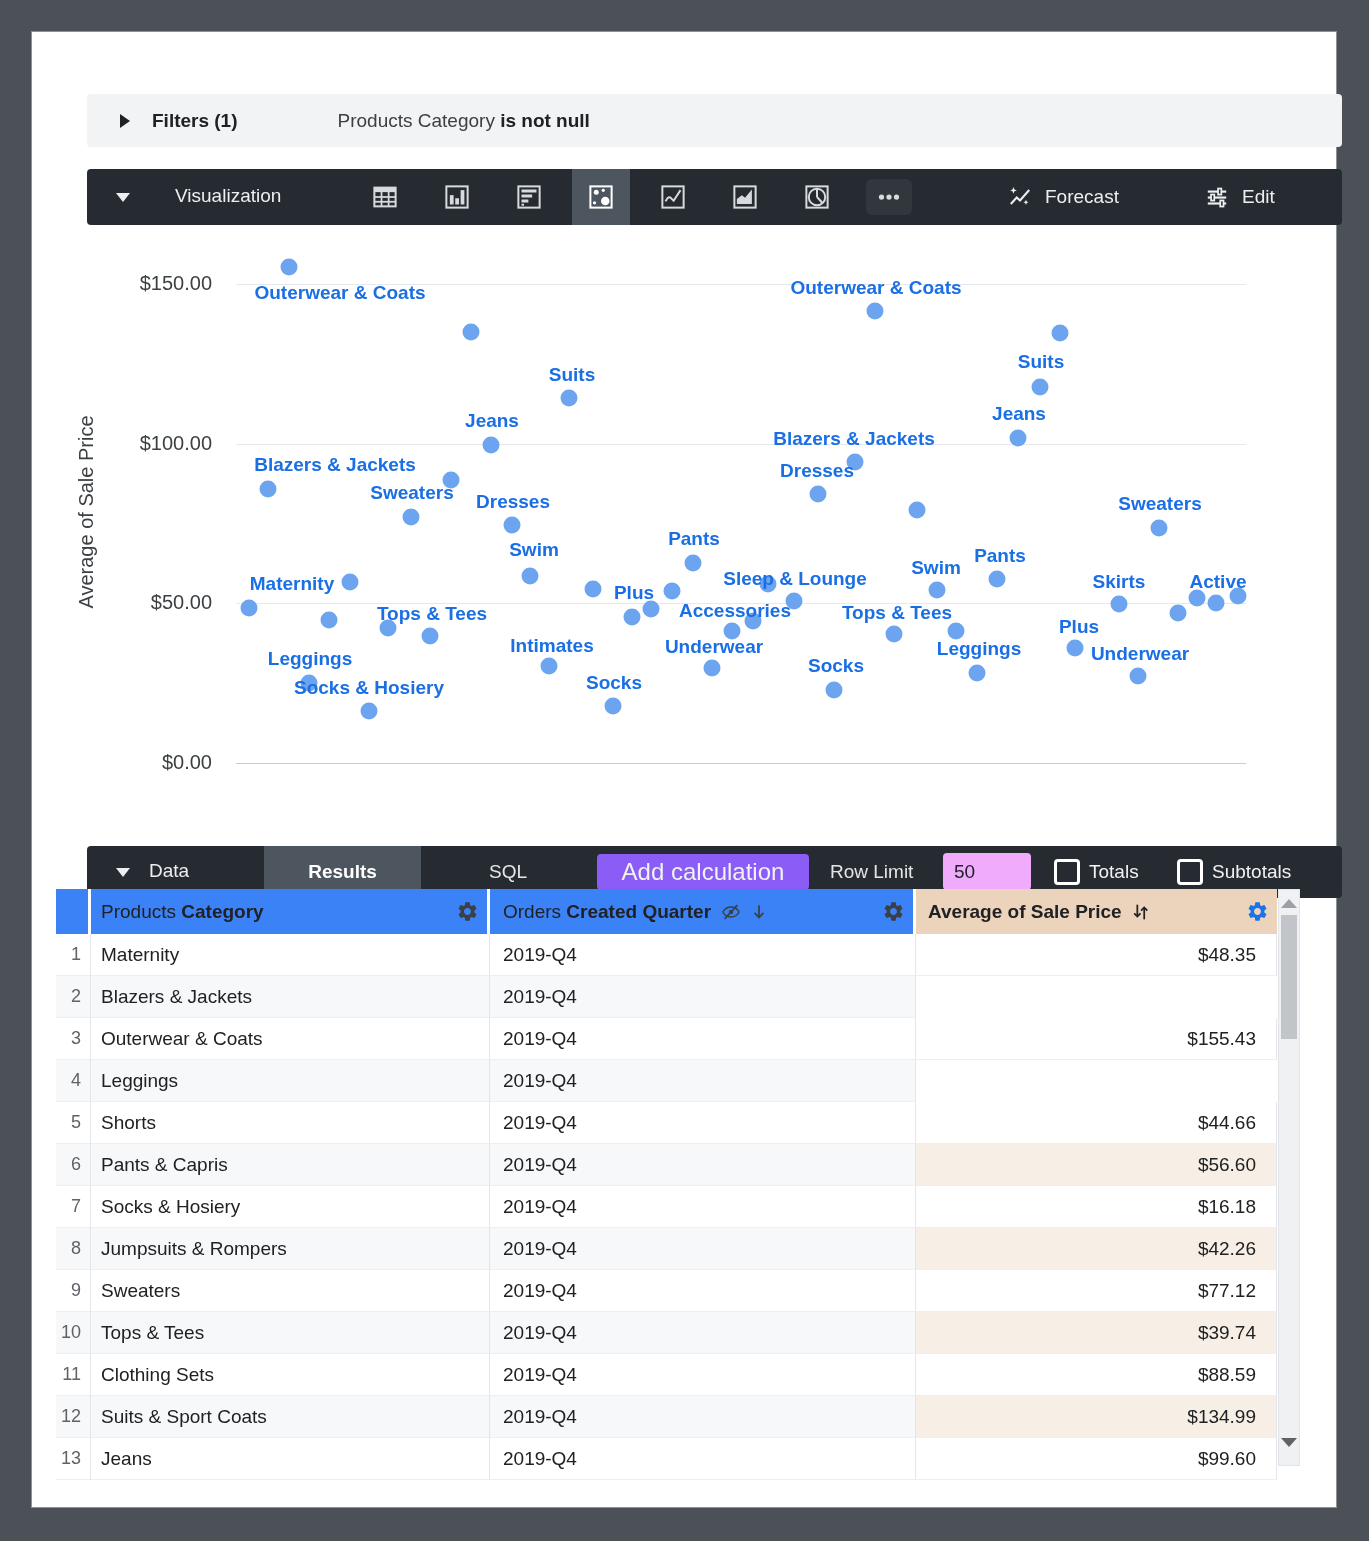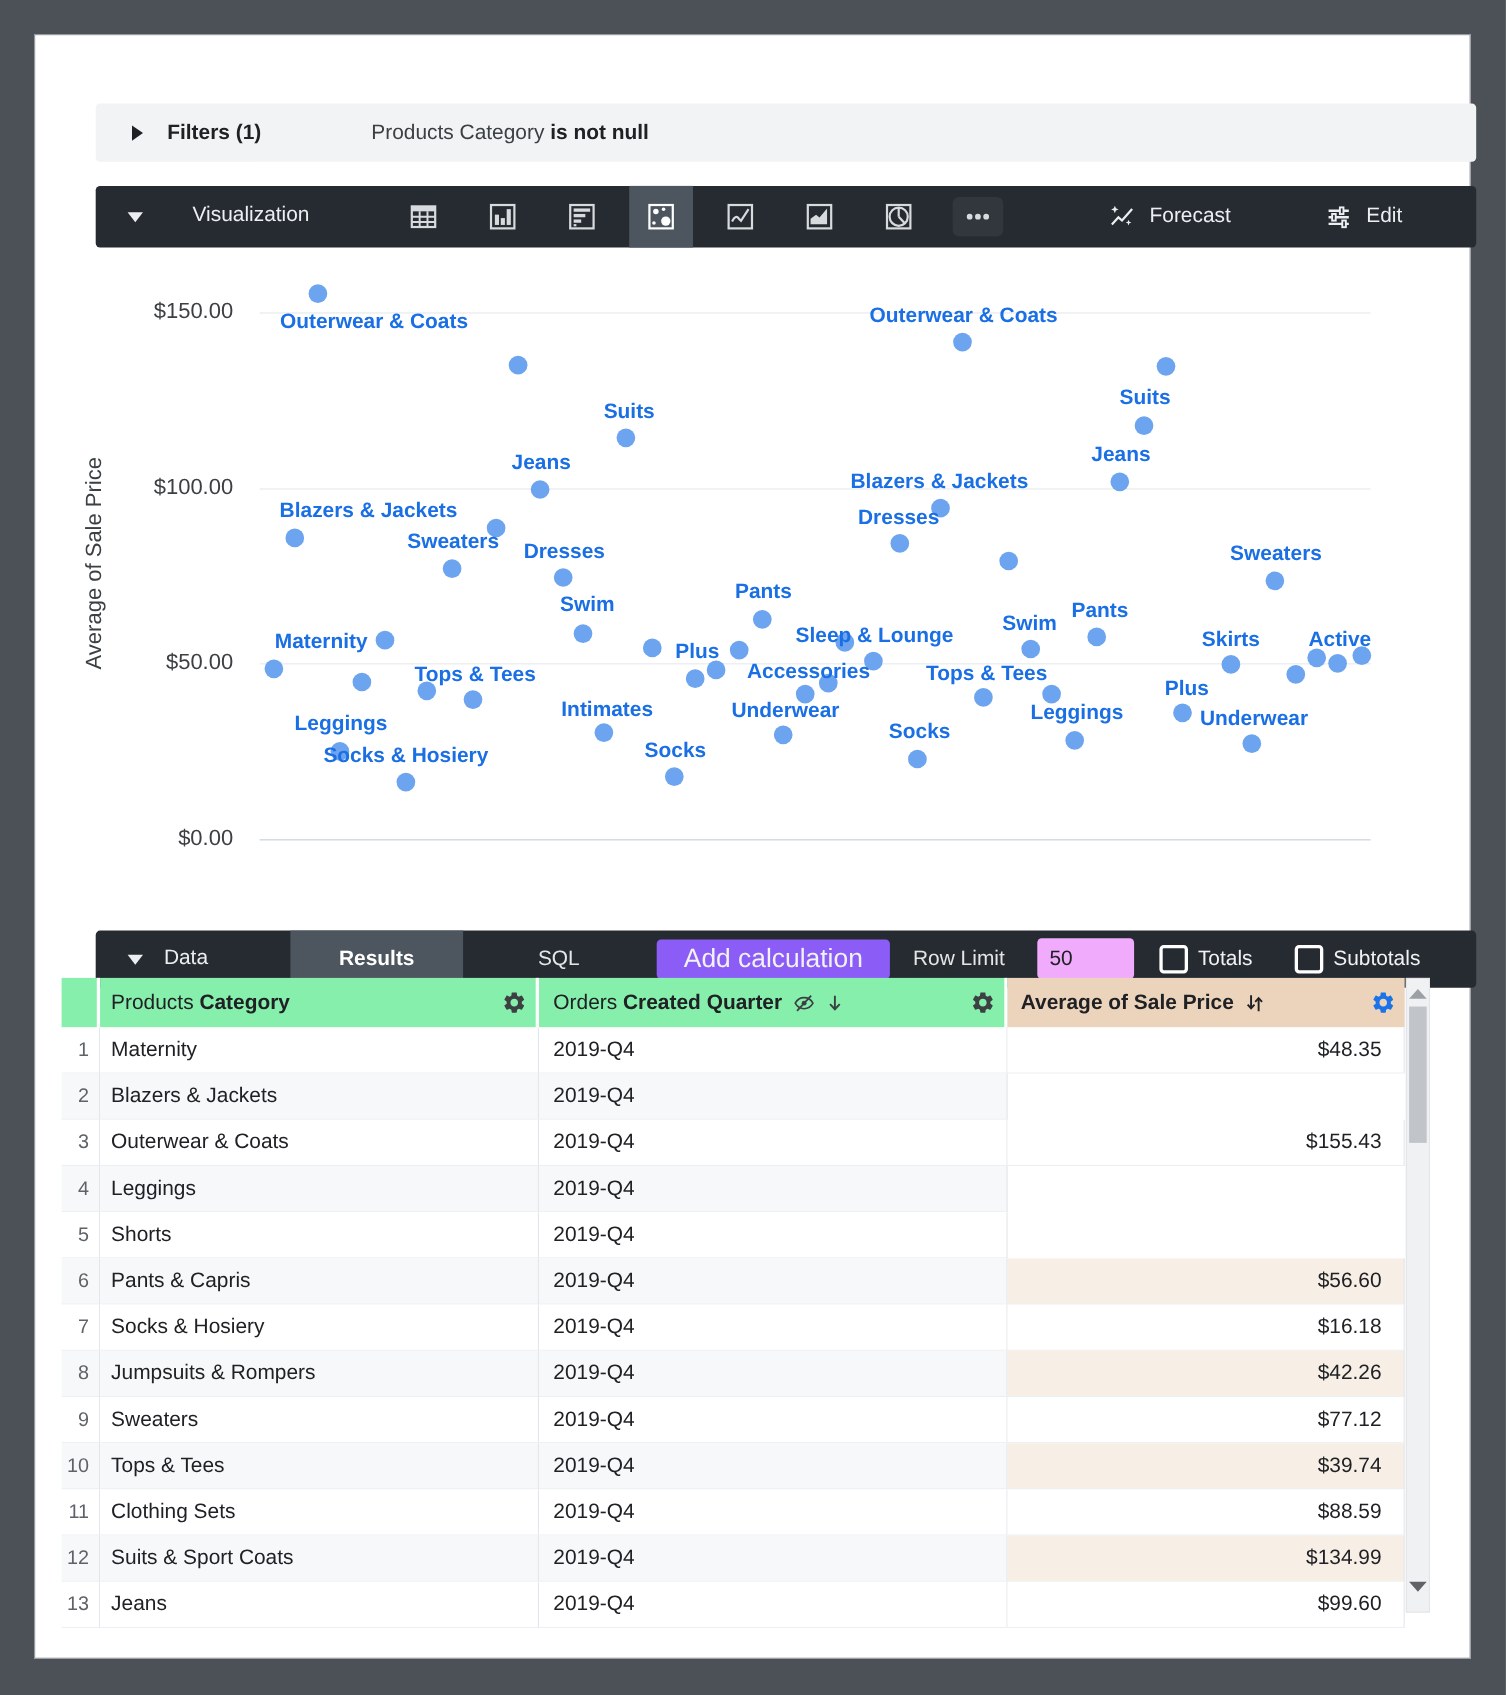--- a/index.html
+++ b/index.html
@@ -39,21 +39,21 @@
   .gridline{position:absolute;left:235px;width:1010px;height:1px;background:#e5e8ec;}
   .gridline.zero{background:#c5cdd7;}
   .tick{position:absolute;width:150px;text-align:right;font-size:20px;color:#3c4043;}
   .pt{position:absolute;width:17px;height:17px;border-radius:50%;background:#6da4f0;transform:translate(-50%,-50%);}
   .plabel{position:absolute;transform:translate(-50%,-50%);font-size:19px;font-weight:700;color:#1a6fe4;white-space:nowrap;}
   #y-title{left:-55px;top:498px;width:280px;height:26px;line-height:26px;text-align:center;transform:rotate(-90deg);font-size:20px;color:#3c4043;}
 
   
   #table{left:55px;top:888px;width:1221px;}
   .trow{display:grid;grid-template-columns:35px 399px 426px 361px;}
-  .hc{height:45px;background:#86efac;display:flex;align-items:center;border-right:3px solid #ffffff;box-sizing:border-box;font-size:19px;color:#202124;}
+  .hc{height:45px;background:#3b82f6;display:flex;align-items:center;border-right:3px solid #ffffff;box-sizing:border-box;font-size:19px;color:#202124;}
   .hc.measure{background:#ecd3bb;}
   .hc .view{font-weight:400;white-space:pre;}
   .hc .fieldname{font-weight:700;white-space:pre;}
   .hc .spacer{flex:1;}
   .cell{height:42px;display:flex;align-items:center;font-size:19px;color:#202124;border-right:1px solid #e3e6ea;border-bottom:1px solid #edf0f3;box-sizing:border-box;}
   .cell.num{justify-content:flex-end;padding-right:9px;color:#5f6368;font-size:18px;}
   .cell.cat{padding-left:10px;}
   .cell.qtr{padding-left:13px;}
   .cell.price{justify-content:flex-end;padding-right:20px;}
   .trow.even .cell{background:#f6f8fa;}
@@ -381,20 +381,21 @@
         </div>
         <div class="trow even">
           <div class="cell num">4</div>
           <div class="cell cat">Leggings</div>
           <div class="cell qtr">2019-Q4</div>
         </div>
         <div class="trow odd">
           <div class="cell num">5</div>
           <div class="cell cat">Shorts</div>
           <div class="cell qtr">2019-Q4</div>
+          <div class="cell price">$44.66</div>
         </div>
         <div class="trow even">
           <div class="cell num">6</div>
           <div class="cell cat">Pants &amp; Capris</div>
           <div class="cell qtr">2019-Q4</div>
           <div class="cell price">$56.60</div>
         </div>
         <div class="trow odd">
           <div class="cell num">7</div>
           <div class="cell cat">Socks &amp; Hosiery</div>

